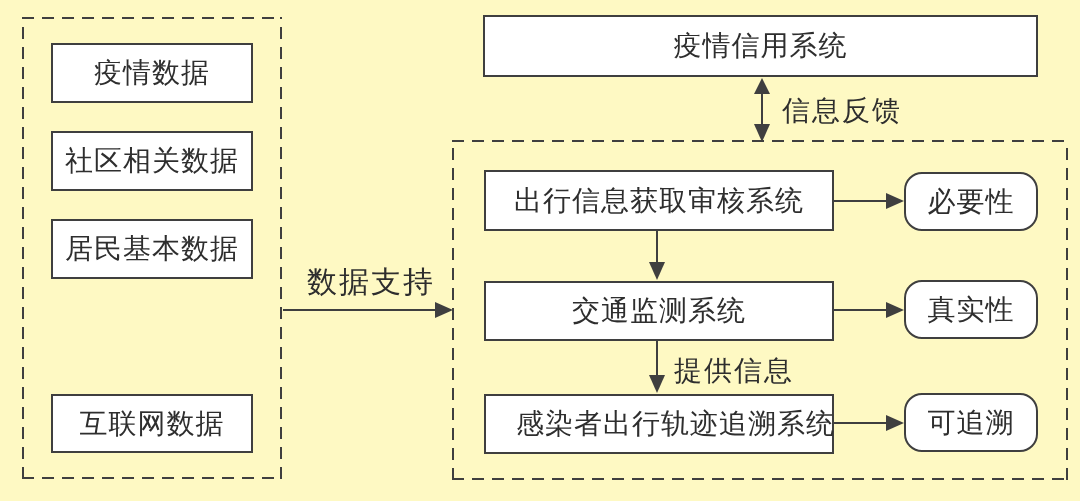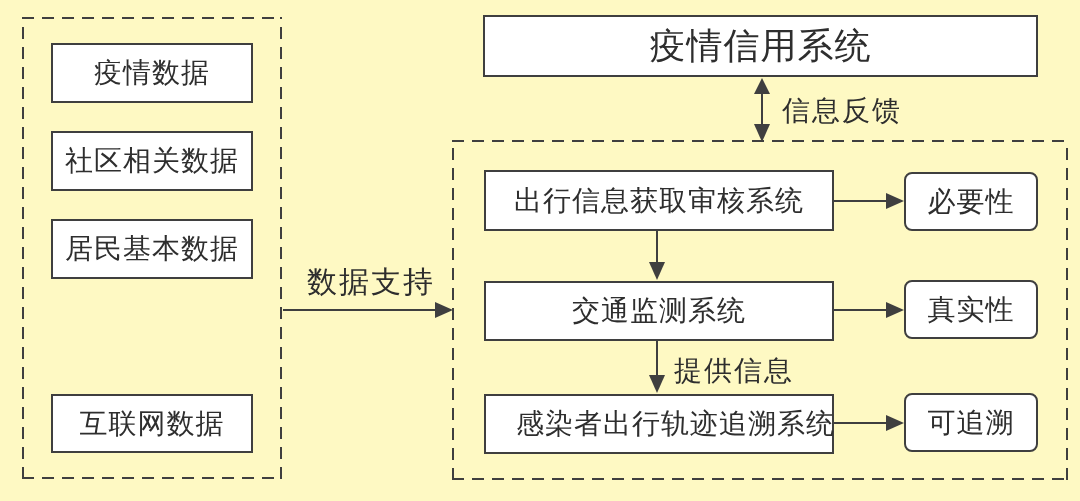--- a/index.html
+++ b/index.html
@@ -32,21 +32,21 @@
     position:absolute;
     box-sizing:border-box;
     border:2px solid var(--line);
     background:#ffffff;
     display:flex;align-items:center;justify-content:center;
     font-size:28px;
     white-space:nowrap;
     letter-spacing:1px;
   }
   .rounded{
-    border-radius:8px;
+    border-radius:18px;
   }
   .hline{position:absolute;height:2px;background:var(--line);}
   .vline{position:absolute;width:2px;background:var(--line);}
   .arr-right{position:absolute;width:0;height:0;
     border-left:18px solid var(--line);
     border-top:8px solid transparent;border-bottom:8px solid transparent;}
   .arr-down{position:absolute;width:0;height:0;
     border-top:18px solid var(--line);
     border-left:8px solid transparent;border-right:8px solid transparent;}
   .arr-up{position:absolute;width:0;height:0;
@@ -74,21 +74,21 @@
 
   <div class="box" style="left:51px;top:219px;width:202px;height:60px;">居民基本数据</div>
 
 
   <div class="box" style="left:51px;top:394px;width:202px;height:59px;">互联网数据</div>
 
   <div class="edge-label" style="left:307px;top:262px;font-size:30px;">数据支持</div>
   <div class="hline" style="left:283px;top:309px;width:152px;"></div>
   <div class="arr-right" style="left:435px;top:302px;"></div>
 
-  <div class="box" style="left:483px;top:15px;width:555px;height:62px;font-size:36px;">疫情信用系统</div>
+  <div class="box" style="left:483px;top:15px;width:555px;height:62px;font-size:28px;">疫情信用系统</div>
 
   <div class="arr-up" style="left:754px;top:78px;"></div>
   <div class="vline" style="left:761px;top:88px;height:42px;"></div>
   <div class="arr-down" style="left:754px;top:124px;"></div>
   <div class="edge-label" style="left:782px;top:92px;">信息反馈</div>
 
   <div class="dashed-panel" style="left:452px;top:140px;width:616px;height:340px;"></div>
 
   <div class="box" style="left:484px;top:170px;width:350px;height:61px;">出行信息获取审核系统</div>
   <div class="hline" style="left:834px;top:200px;width:52px;"></div>

